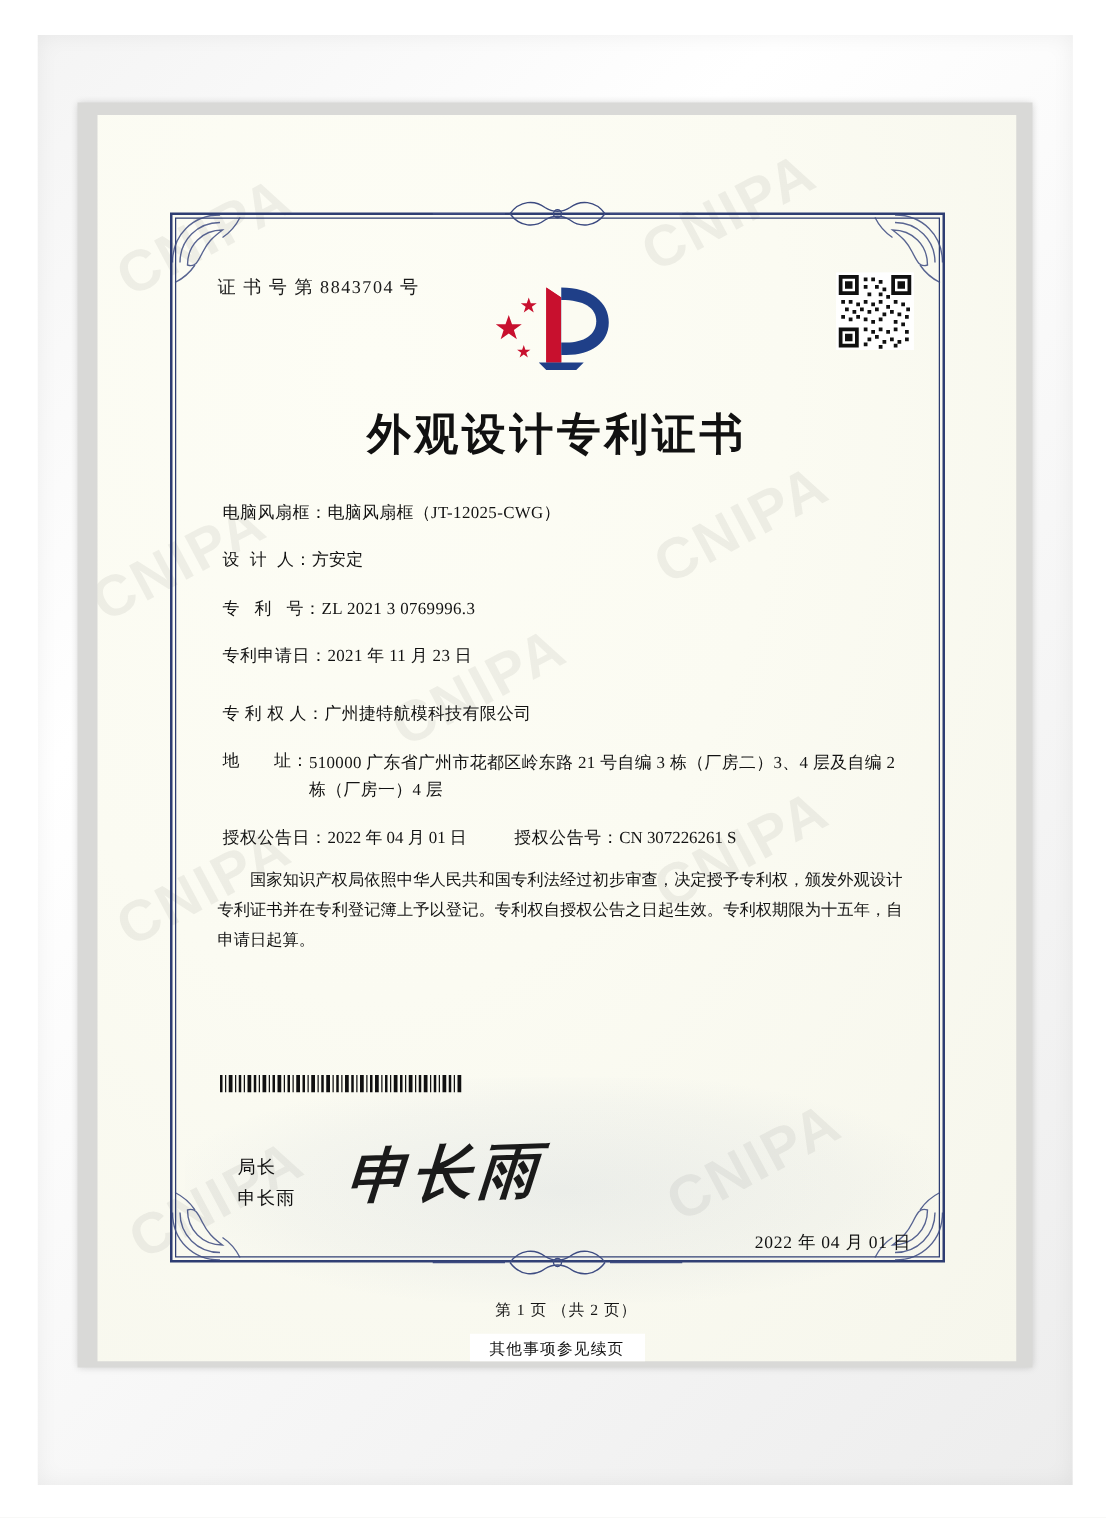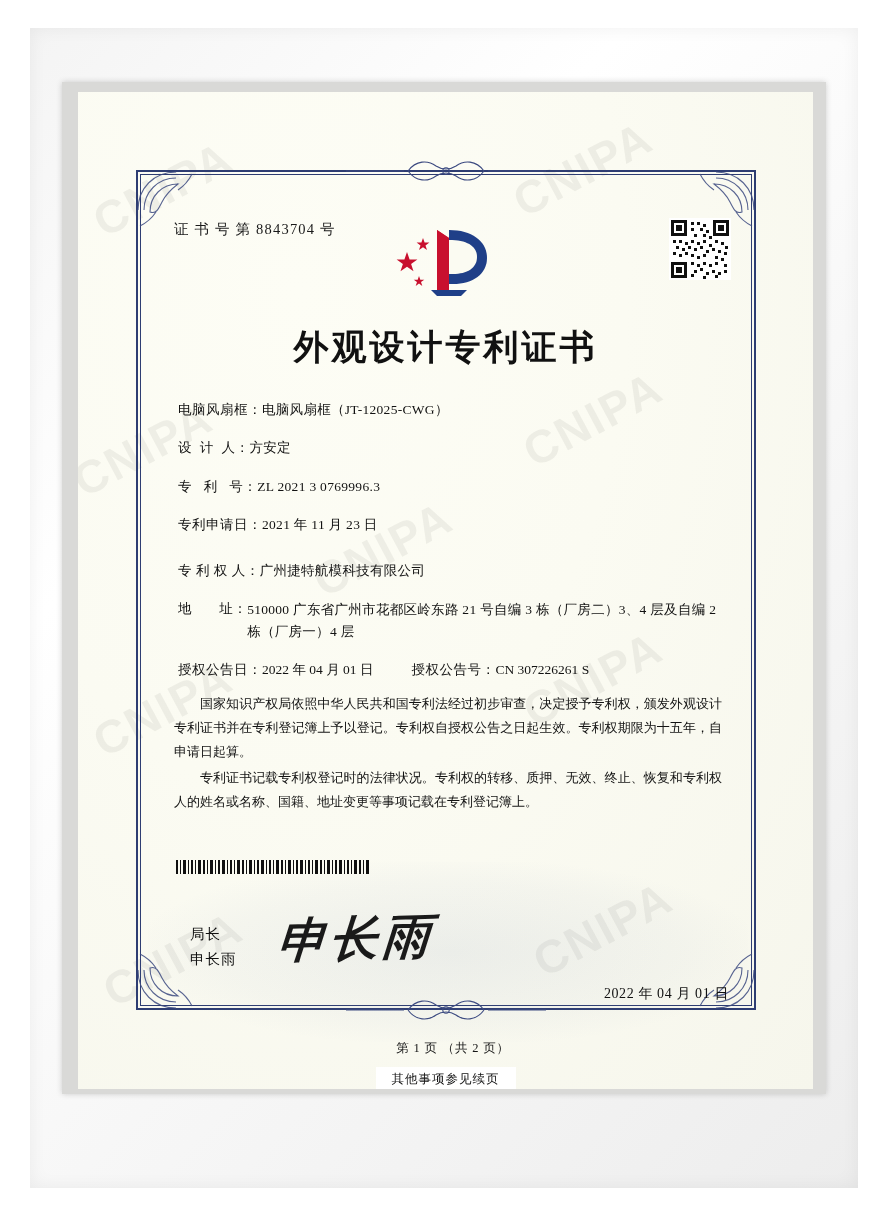--- a/index.html
+++ b/index.html
@@ -451,21 +451,20 @@
         </span>
         <span class="seg2">
           <span class="lbl">授权公告号：</span><span>CN 307226261 S</span>
         </span>
       </div>
 
     </div>
 
     <div class="paras">
       <p>国家知识产权局依照中华人民共和国专利法经过初步审查，决定授予专利权，颁发外观设计专利证书并在专利登记簿上予以登记。专利权自授权公告之日起生效。专利权期限为十五年，自申请日起算。</p>
-      <p>专利证书记载专利权登记时的法律状况。专利权的转移、质押、无效、终止、恢复和专利权人的姓名或名称、国籍、地址变更等事项记载在专利登记簿上。</p>
     </div>
 
     <div class="seal-wash"></div>
 
     <svg class="barcode" viewBox="0 0 196 14" preserveAspectRatio="none">
       <g fill="#101010">
         <rect x="0" y="0" width="2" height="14"></rect>
           <rect x="4" y="0" width="1" height="14"></rect>
         <rect x="7" y="0" width="3" height="14"></rect>
           <rect x="12" y="0" width="1" height="14"></rect>

